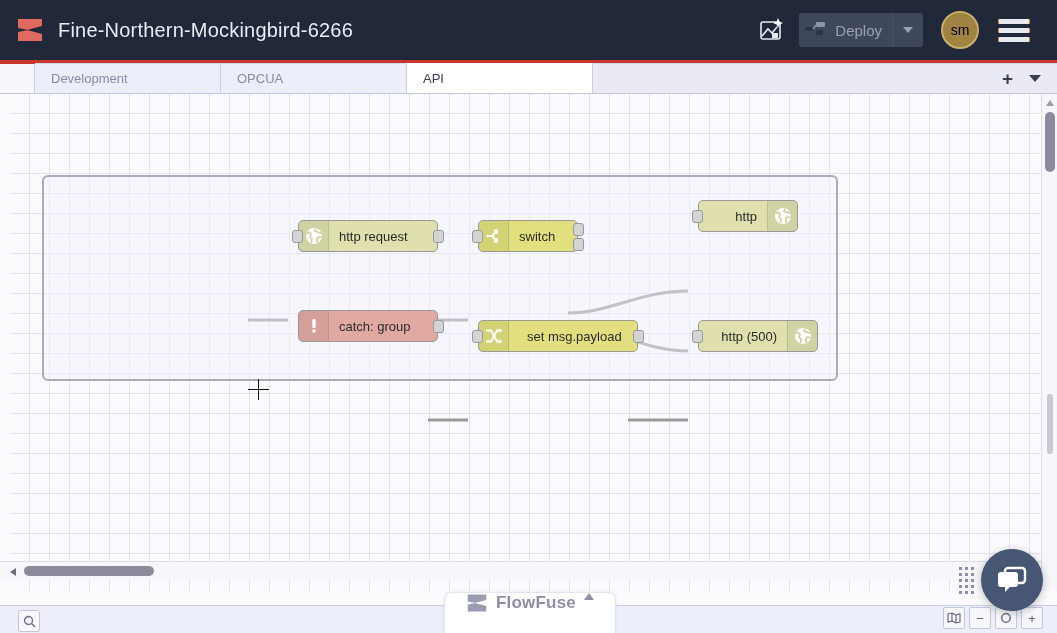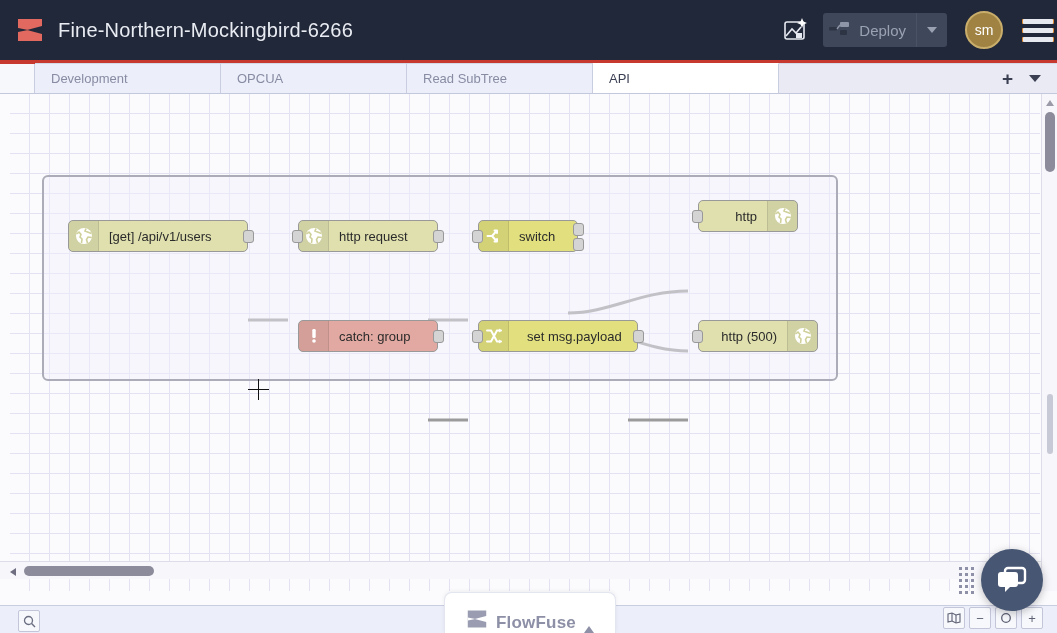--- a/index.html
+++ b/index.html
@@ -23,21 +23,21 @@
   }
   .brand-wrap { display: flex; align-items: center; margin-left: 16px; }
   .ff-logo { width: 28px; height: 26px; position: relative; }
   .ff-logo svg { display:block; }
   .project-title {
     color: #e9ecf2; font-size: 20px; margin-left: 14px; letter-spacing: .2px;
     white-space: nowrap;
   }
   .header-right {
     margin-left: auto; display: flex; align-items: center; gap: 0px;
-    padding-right: 4px;
+    padding-right: 28px;
   }
   .hdr-icon-btn {
     width: 40px; height: 40px; display: flex; align-items: center; justify-content: center;
     cursor: pointer;
   }
   .deploy-btn {
     display: flex; align-items: center; height: 34px;
     background: #3f475a; border-radius: 3px; margin-left: 8px; margin-right: 18px;
     cursor: pointer; overflow:hidden;
   }
@@ -49,21 +49,21 @@
     width: 30px; height: 34px; display:flex; align-items:center; justify-content:center;
     border-left: 1px solid #4a5366;
   }
   .caret-dn {
     width: 0; height: 0; border-left: 5px solid transparent; border-right: 5px solid transparent;
     border-top: 6px solid #9aa2b2;
   }
   .avatar {
     width: 38px; height: 38px; border-radius: 50%;
     background: #a08343; border: 2px solid #c9ad6a;
-    color: #ffffff; font-size: 14px; display:flex; align-items:center; justify-content:center;
+    color: #000000; font-size: 14px; display:flex; align-items:center; justify-content:center;
     margin-right: 20px; cursor: pointer; box-sizing: border-box;
   }
   .hamburger { width: 30px; cursor: pointer; }
   .hamburger .bar {
     height: 5px; background: #e6e9f0; margin: 4px 0; border-radius: 1px;
     box-shadow: -1px 0 0 #e08a33, 1px 0 0 #e08a33;
   }
 
   
   #tabbar {
@@ -195,21 +195,21 @@
   }
   #search-box {
     position:absolute; left:18px; top:4px; width:20px; height:20px;
     background:#f7f8fc; border:1px solid #c3c6d8; border-radius:2px;
     display:flex; align-items:center; justify-content:center; cursor:pointer;
   }
   #ff-pill {
     position:absolute; left:444px; bottom:0; width:170px; height:40px;
     background:#ffffff; border-radius:8px 8px 0 0;
     border:1px solid #e3e5ef; border-bottom:none;
-    display:flex; align-items:flex-end; justify-content:center; gap:8px;
+    display:flex; align-items:flex-start; justify-content:center; gap:8px;
     box-shadow: 0 -1px 4px rgba(0,0,0,.06); cursor:pointer;
   }
   #ff-pill .ff-txt { color:#8d90a6; font-size:17px; font-weight:bold; letter-spacing:.2px;}
   #ff-pill .chev-up { width:0;height:0;border-left:5px solid transparent;border-right:5px solid transparent;border-bottom:7px solid #8d90a6;}
 
   .zoom-controls { position:absolute; right:14px; bottom:4px; display:flex; gap:4px; align-items:center;}
   .zbtn {
     width:20px;height:20px; border:1px solid #c3c6d8; background:#f7f8fc;
     display:flex;align-items:center;justify-content:center; cursor:pointer; border-radius:2px;
     font-size:13px; color:#5d6173;
@@ -283,23 +283,20 @@
   <div id="header-accent"></div>
 
   <div id="tabbar">
     <div id="tab-left-gutter"></div>
     <div class="tab">
       <span>Development</span>
     </div>
     <div class="tab">
       <span>OPCUA</span>
     </div>
-    <div class="tab">
-      <span>Read SubTree</span>
-    </div>
     <div class="tab active">
       <span>API</span>
     </div>
     <div class="tab-actions">
       <span class="tab-plus">+</span>
       <span class="tab-caret"></span>
     </div>
   </div>
 
   <div id="workspace">
@@ -316,30 +313,20 @@
 
         <path d="M558,233 C600,233 635,257 678,257" stroke="#9b9b9b" stroke-width="3" fill="none"></path>
 
         <path d="M418,326 C438,326 438,326 458,326" stroke="#9b9b9b" stroke-width="3" fill="none"></path>
 
         <path d="M618,326 C648,326 648,326 678,326" stroke="#9b9b9b" stroke-width="3" fill="none"></path>
       </svg>
 
       <div class="group-box" style="left:32px; top:81px; width:792px; height:202px;"></div>
 
-      <div class="node n-olive" style="left:58px; top:126px; width:180px;">
-        <span class="nicon left">
-          <svg width="18" height="18" viewBox="0 0 18 18">
-            <circle cx="9" cy="9" r="8" fill="#ffffff"></circle>
-            <path d="M1.5,7 L4,5 L6,7.5 L5,10 L7,12 L6.5,16 M11,1.6 L10,4 L12.5,5 L16.5,6.5 M16.8,10.5 L13,10 L11.5,12.5 L12.5,16" stroke="#cfd09a" stroke-width="1.6" fill="none"></path>
-          </svg>
-        </span>
-        <span class="nlabel">[get] /api/v1/users</span>
-        <span class="port" style="right:-7px; top:9px;"></span>
-      </div>
 
       <div class="node n-yellow" style="left:468px; top:126px; width:100px;">
         <span class="nicon left">
           <svg width="18" height="18" viewBox="0 0 18 18">
             <path d="M2.5,9 L7,9 L12,3.5 M12,3.5 L9.5,3.5 M12,3.5 L12,6 M7,9 L12,14.5 M12,14.5 L9.5,14.5 M12,14.5 L12,12" stroke="#ffffff" stroke-width="2" fill="none" stroke-linecap="round"></path>
           </svg>
         </span>
         <span class="nlabel">switch</span>
         <span class="port" style="left:-7px; top:9px;"></span>
         <span class="port" style="right:-7px; top:2px;"></span>
@@ -363,21 +350,21 @@
         <span class="nicon right">
           <svg width="18" height="18" viewBox="0 0 18 18">
             <circle cx="9" cy="9" r="8" fill="#ffffff"></circle>
             <path d="M1.5,7 L4,5 L6,7.5 L5,10 L7,12 L6.5,16 M11,1.6 L10,4 L12.5,5 L16.5,6.5 M16.8,10.5 L13,10 L11.5,12.5 L12.5,16" stroke="#cfd09a" stroke-width="1.6" fill="none"></path>
           </svg>
         </span>
         <span class="port" style="left:-7px; top:9px;"></span>
       </div>
 
 
-      <div class="node n-red" style="left:288px; top:226px; width:140px;">
+      <div class="node n-red" style="left:288px; top:216px; width:140px;">
         <span class="nicon left">
           <svg width="18" height="18" viewBox="0 0 18 18">
             <rect x="7.3" y="2" width="3.4" height="9" rx="1.3" fill="#ffffff"></rect>
             <circle cx="9" cy="14" r="1.8" fill="#ffffff"></circle>
           </svg>
         </span>
         <span class="nlabel">catch: group</span>
         <span class="port" style="right:-7px; top:9px;"></span>
       </div>
 

